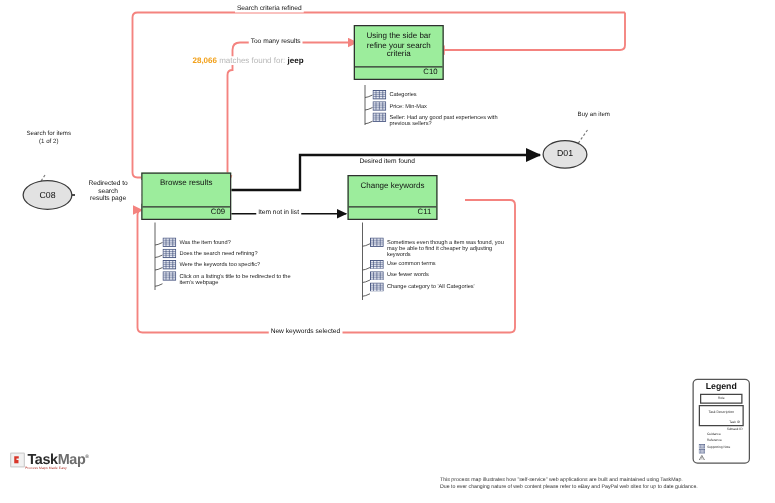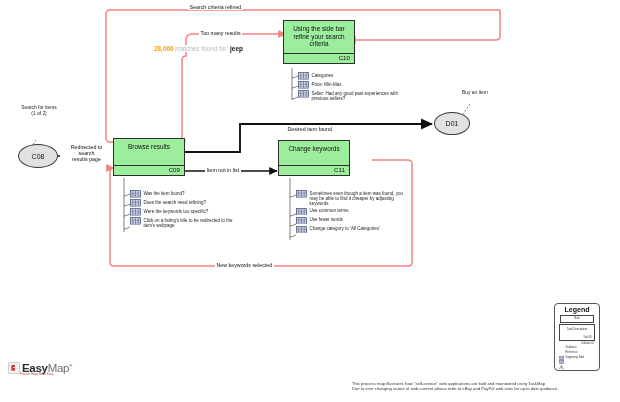--- a/index.html
+++ b/index.html
@@ -148,21 +148,21 @@
   #logo{position:absolute;left:8px;top:362px;display:flex;align-items:center;}
   #logo .mark{
     width:10px;height:10px;background:#f1f1f1;border:0.8px solid #cfcfcf;
     position:relative;margin-right:2px;border-radius:1px;
   }
   #logo .mark:after{
     content:"";position:absolute;left:2.4px;top:1.8px;width:4px;height:6px;
     background:#d8362a;clip-path:polygon(0 0,100% 0,100% 35%,45% 35%,45% 55%,88% 55%,88% 100%,0 100%);
   }
   #logo .wm{font-size:11.5px;font-weight:bold;color:#2b2b2b;letter-spacing:-0.3px;}
-  #logo .wm .t2{color:#6d6d6d;font-weight:normal;}
+  #logo .wm .t2{color:#6d6d6d;font-weight:bold;}
   #logo .tm{font-size:4px;vertical-align:super;color:#555;}
   #logo .tag{position:absolute;left:12px;top:11px;font-size:2.7px;color:#b0342b;letter-spacing:0.1px;}
 </style>
 </head>
 <body>
 
 <div id="canvas">
 
   <svg class="layer" viewBox="0 0 620 402">
     <defs>
@@ -437,17 +437,17 @@
     </div>
   </div>
 
   <div id="footnote">
     <div>This process map illustrates how "self-service" web applications are built and maintained using TaskMap.</div>
     <div>Due to ever changing nature of web content please refer to eBay and PayPal web sites for up to date guidance.</div>
   </div>
 
   <div id="logo">
     <span class="mark"></span>
-    <span class="wm"><span>Easy</span><span class="t2">Map</span><span class="tm">®</span></span>
+    <span class="wm"><span>Task</span><span class="t2">Map</span><span class="tm">®</span></span>
     <span class="tag">Process Maps Made Easy</span>
   </div>
 
 </div>
 
 </body></html>

